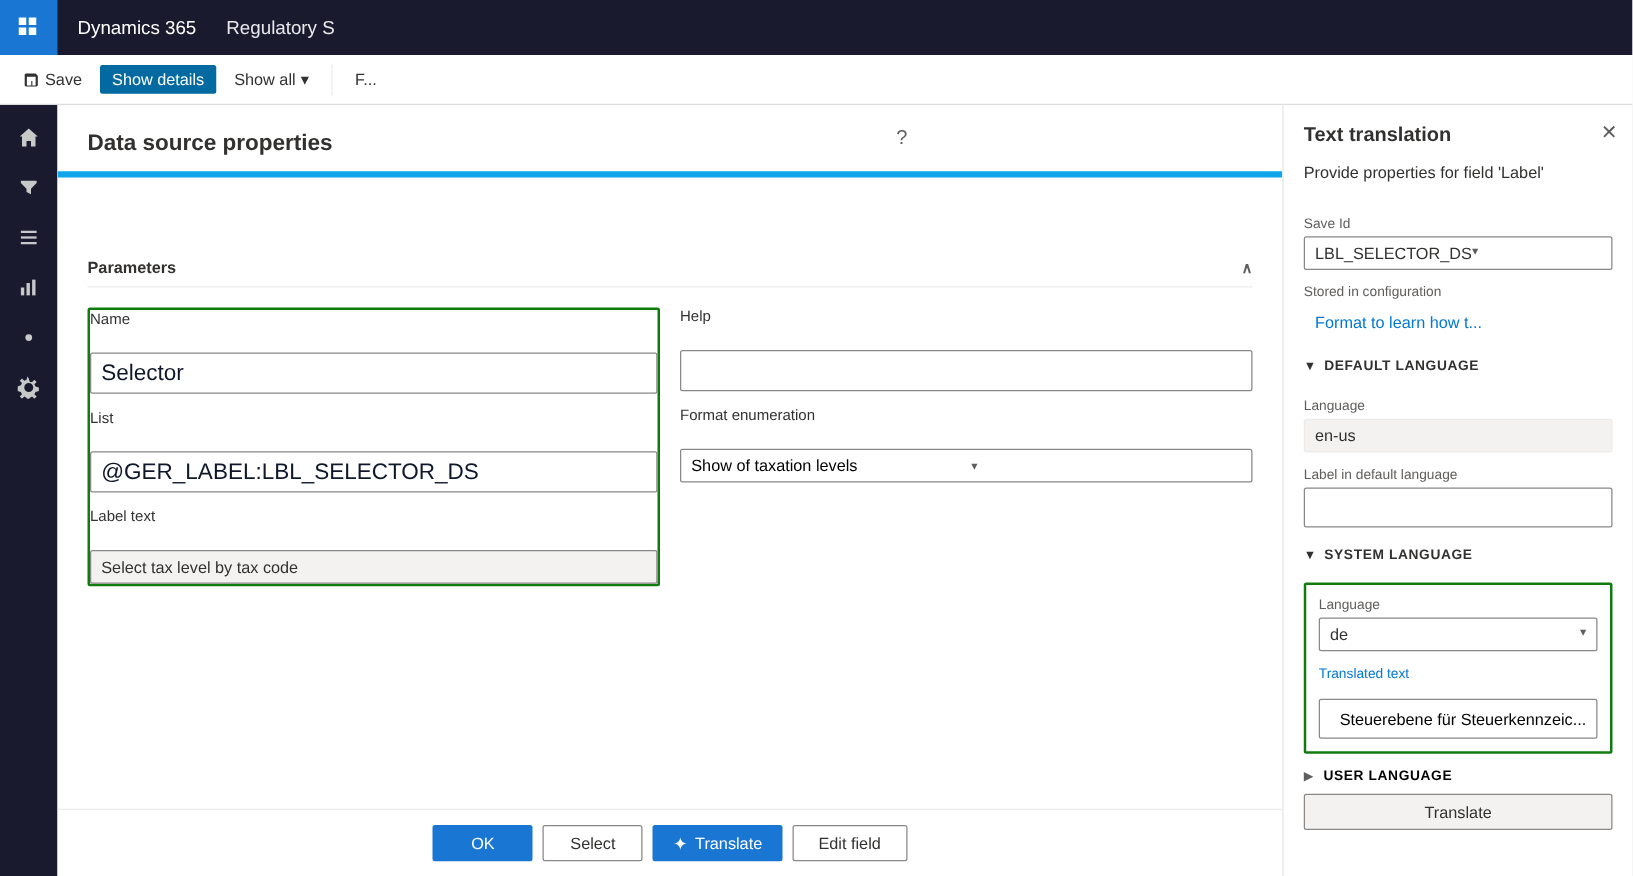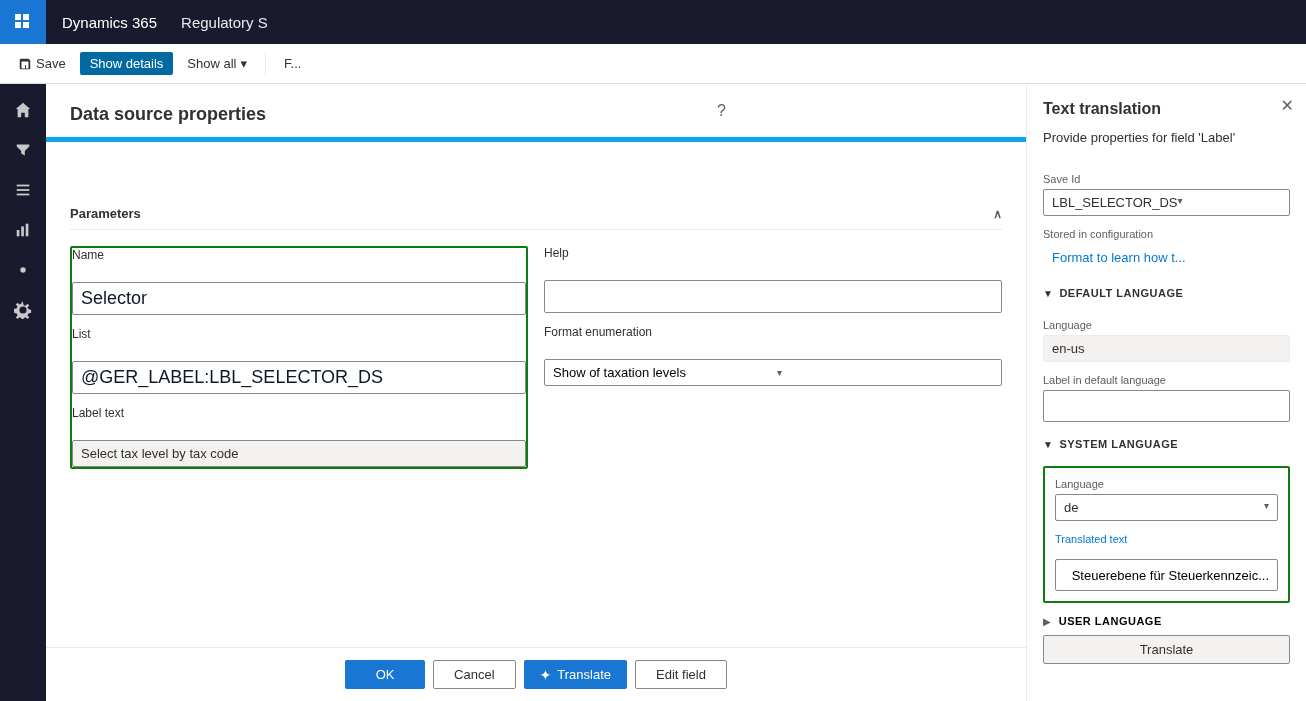--- a/index.html
+++ b/index.html
@@ -517,21 +517,21 @@
                   <span>Show of taxation levels</span>
                   <span class="select-arrow">▾</span>
                 </div>
               </div>
             </div>
           </div>
         </div>
 
         <div class="dialog-footer">
           <button class="btn-primary">OK</button>
-          <button class="btn-secondary">Cancel</button>
+          <button class="btn-secondary">Select</button>
           <button class="btn-translate">
             <span style="font-size:14px;">✦</span>
             <span>Translate</span>
           </button>
           <button class="btn-secondary">Edit field</button>
         </div>
       </div>
 
       <div class="translation-panel">
         <button class="panel-close">✕</button>

